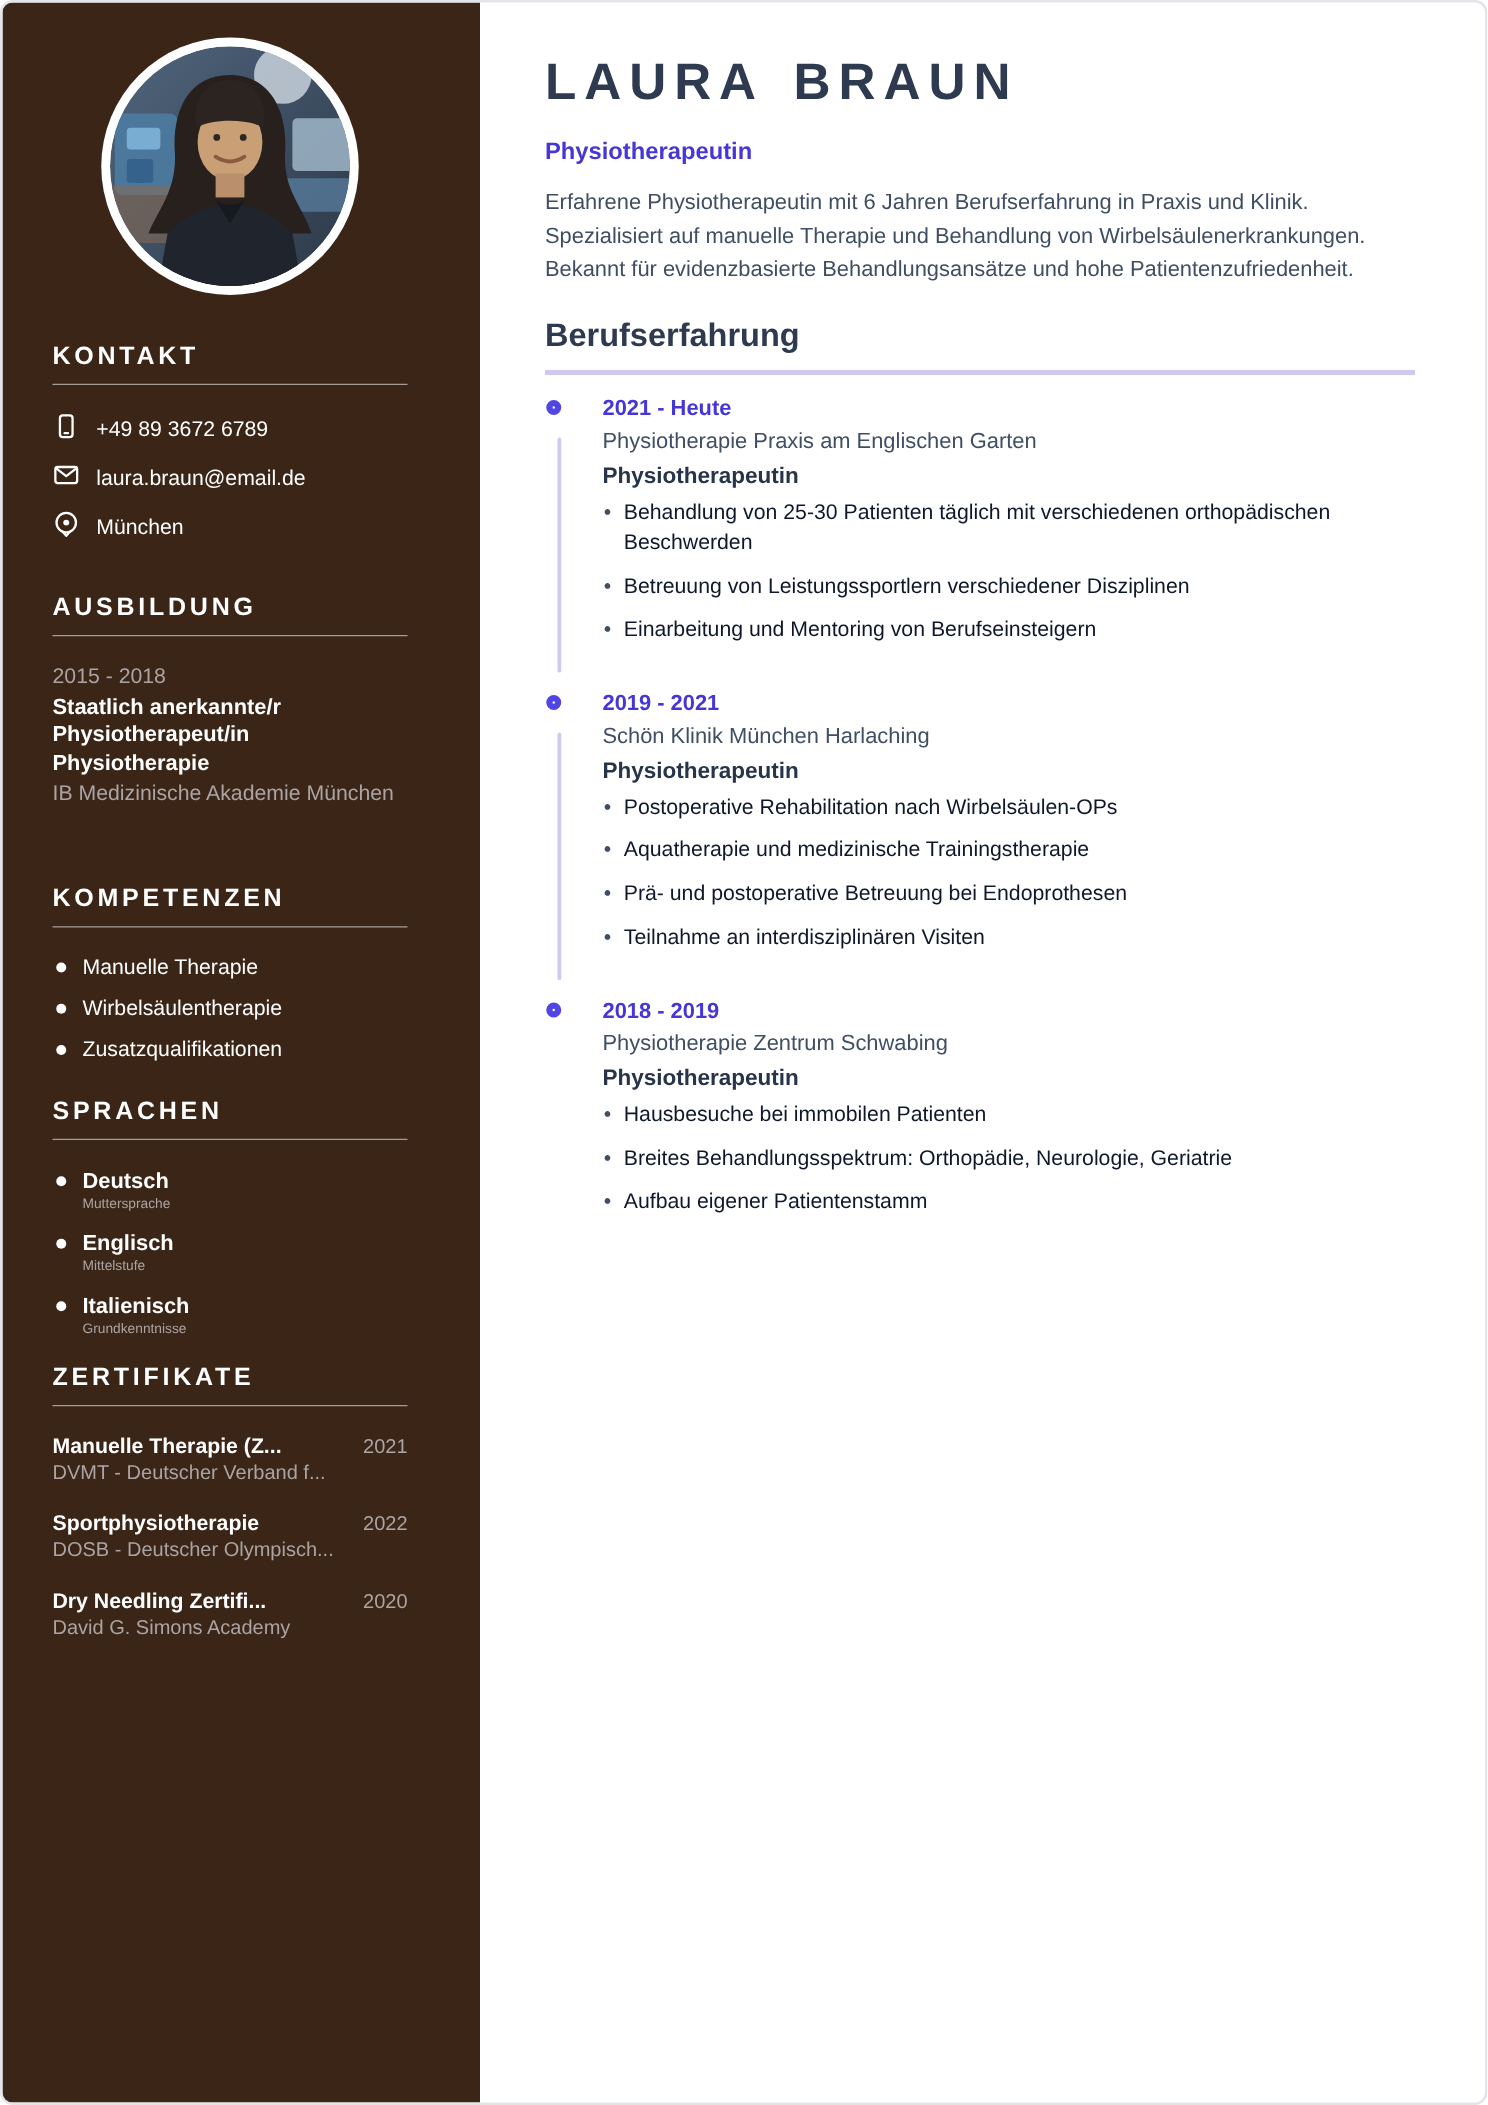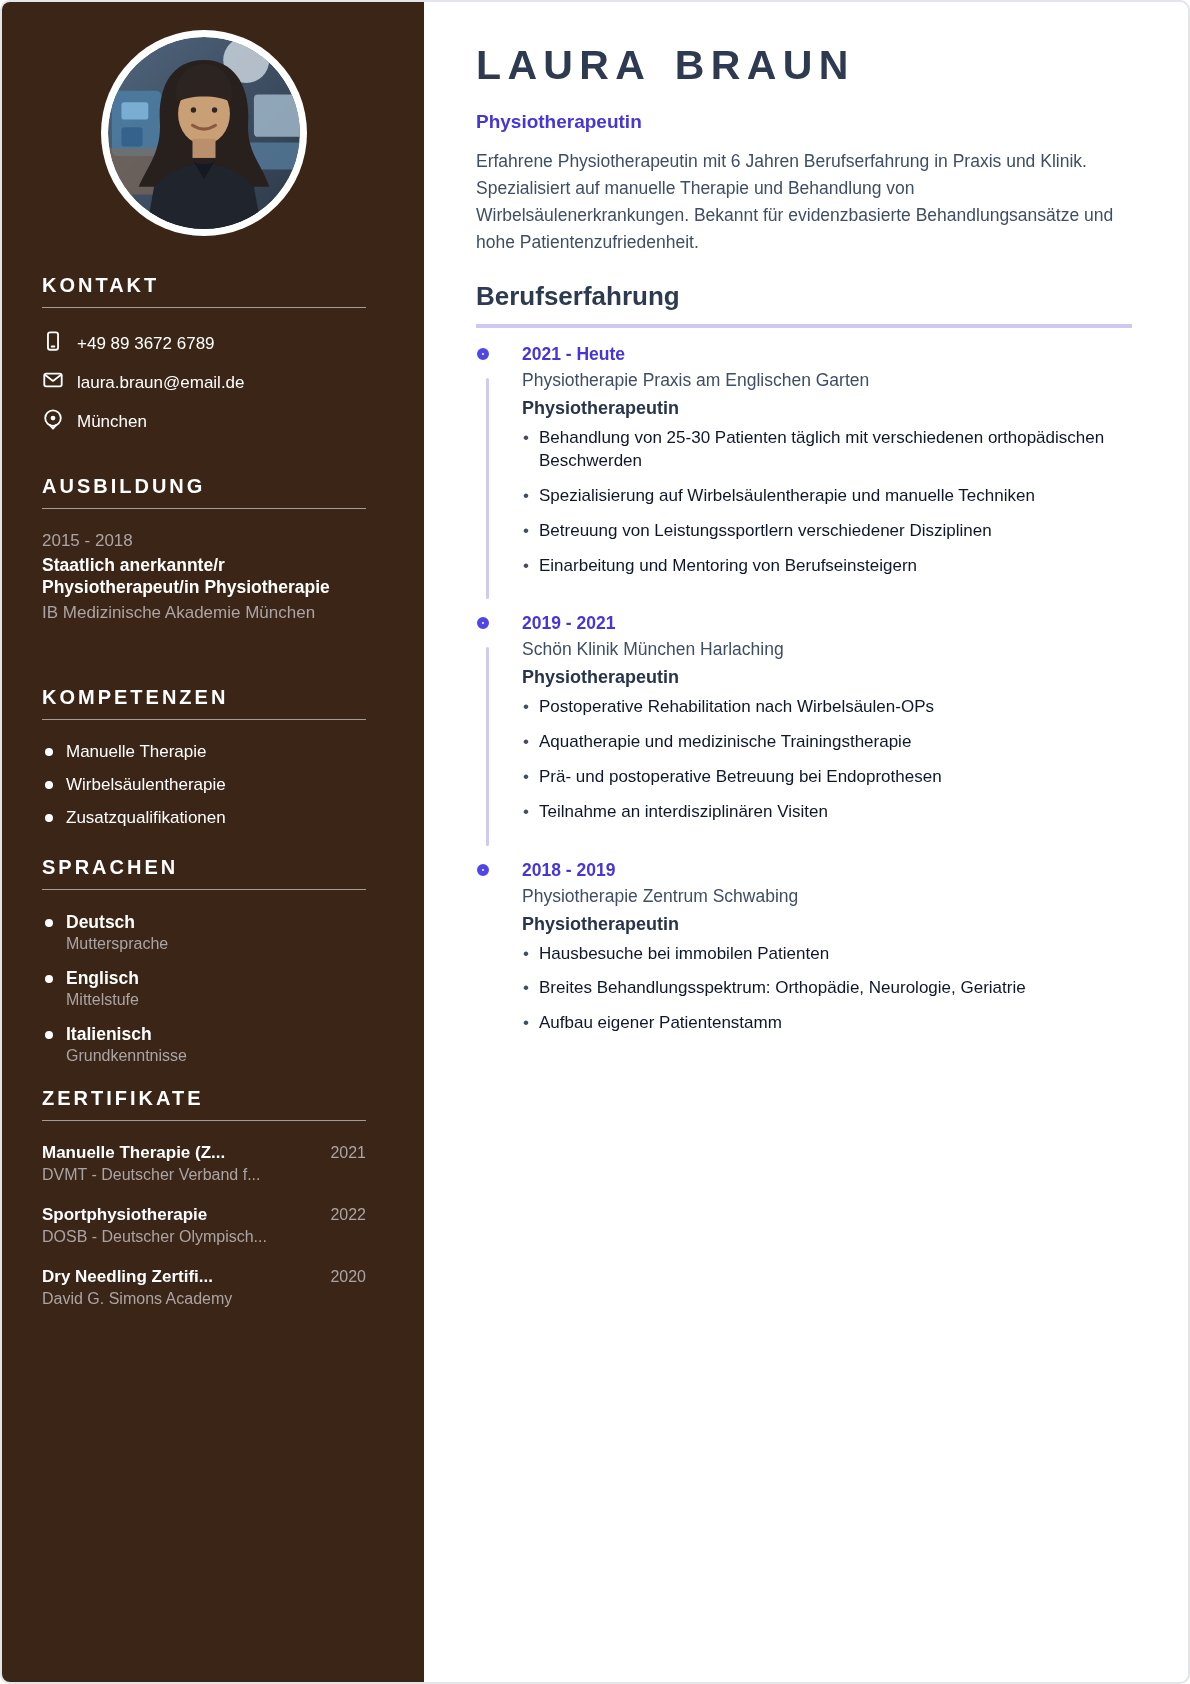--- a/index.html
+++ b/index.html
@@ -10,21 +10,21 @@
     width: 1190px; height: 1684px;
     background: #ffffff;
     border: 2px solid #e4e5ea;
     border-radius: 10px;
     display: flex;
     overflow: hidden;
   }
 
   
   .sidebar {
-    width: 422px; flex-shrink: 0;
+    width: 382px; flex-shrink: 0;
     background: #3a2517;
     color: #ffffff;
     padding: 28px 58px 40px 40px;
   }
   .avatar-wrap {
     width: 206px; height: 206px;
     margin: 0 auto 0;
     border-radius: 50%;
     background: #ffffff;
     padding: 7px;
@@ -65,21 +65,21 @@
     width: 8px; height: 8px; border-radius: 50%; background: #ffffff;
   }
 
   .side-languages { margin-top: 28px; }
   .lang-item { position: relative; padding-left: 24px; margin-bottom: 15px; }
   .lang-item::before {
     content: ''; position: absolute; left: 3px; top: 7px;
     width: 8px; height: 8px; border-radius: 50%; background: #ffffff;
   }
   .lang-name { font-size: 17.5px; font-weight: 700; color: #ffffff; }
-  .lang-level { font-size: 16px; color: #aba4a4; margin-top: 2px; }
+  .lang-level { font-size: 11px; color: #aba4a4; margin-top: 2px; }
 
   .side-certs { margin-top: 22px; }
   .cert-item { margin-bottom: 21px; }
   .cert-top { display: flex; justify-content: space-between; align-items: baseline; gap: 40px; }
   .cert-name { font-size: 17px; font-weight: 700; color: #ffffff; }
   .cert-year { font-size: 16px; color: #aba4a4; }
   .cert-org { font-size: 16px; color: #aba4a4; margin-top: 3px; }
 
   
   .main {
@@ -286,21 +286,20 @@
 
     <div class="timeline">
 
       <div class="entry">
         <span class="entry-dot"></span>
         <div class="entry-period">2021 - Heute</div>
         <div class="entry-company">Physiotherapie Praxis am Englischen Garten</div>
         <div class="entry-role">Physiotherapeutin</div>
         <ul class="bullets">
           <li>Behandlung von 25-30 Patienten täglich mit verschiedenen orthopädischen Beschwerden</li>
-          <li>Spezialisierung auf Wirbelsäulentherapie und manuelle Techniken</li>
           <li>Betreuung von Leistungssportlern verschiedener Disziplinen</li>
           <li>Einarbeitung und Mentoring von Berufseinsteigern</li>
         </ul>
       </div>
 
       <div class="entry">
         <span class="entry-dot"></span>
         <div class="entry-period">2019 - 2021</div>
         <div class="entry-company">Schön Klinik München Harlaching</div>
         <div class="entry-role">Physiotherapeutin</div>

